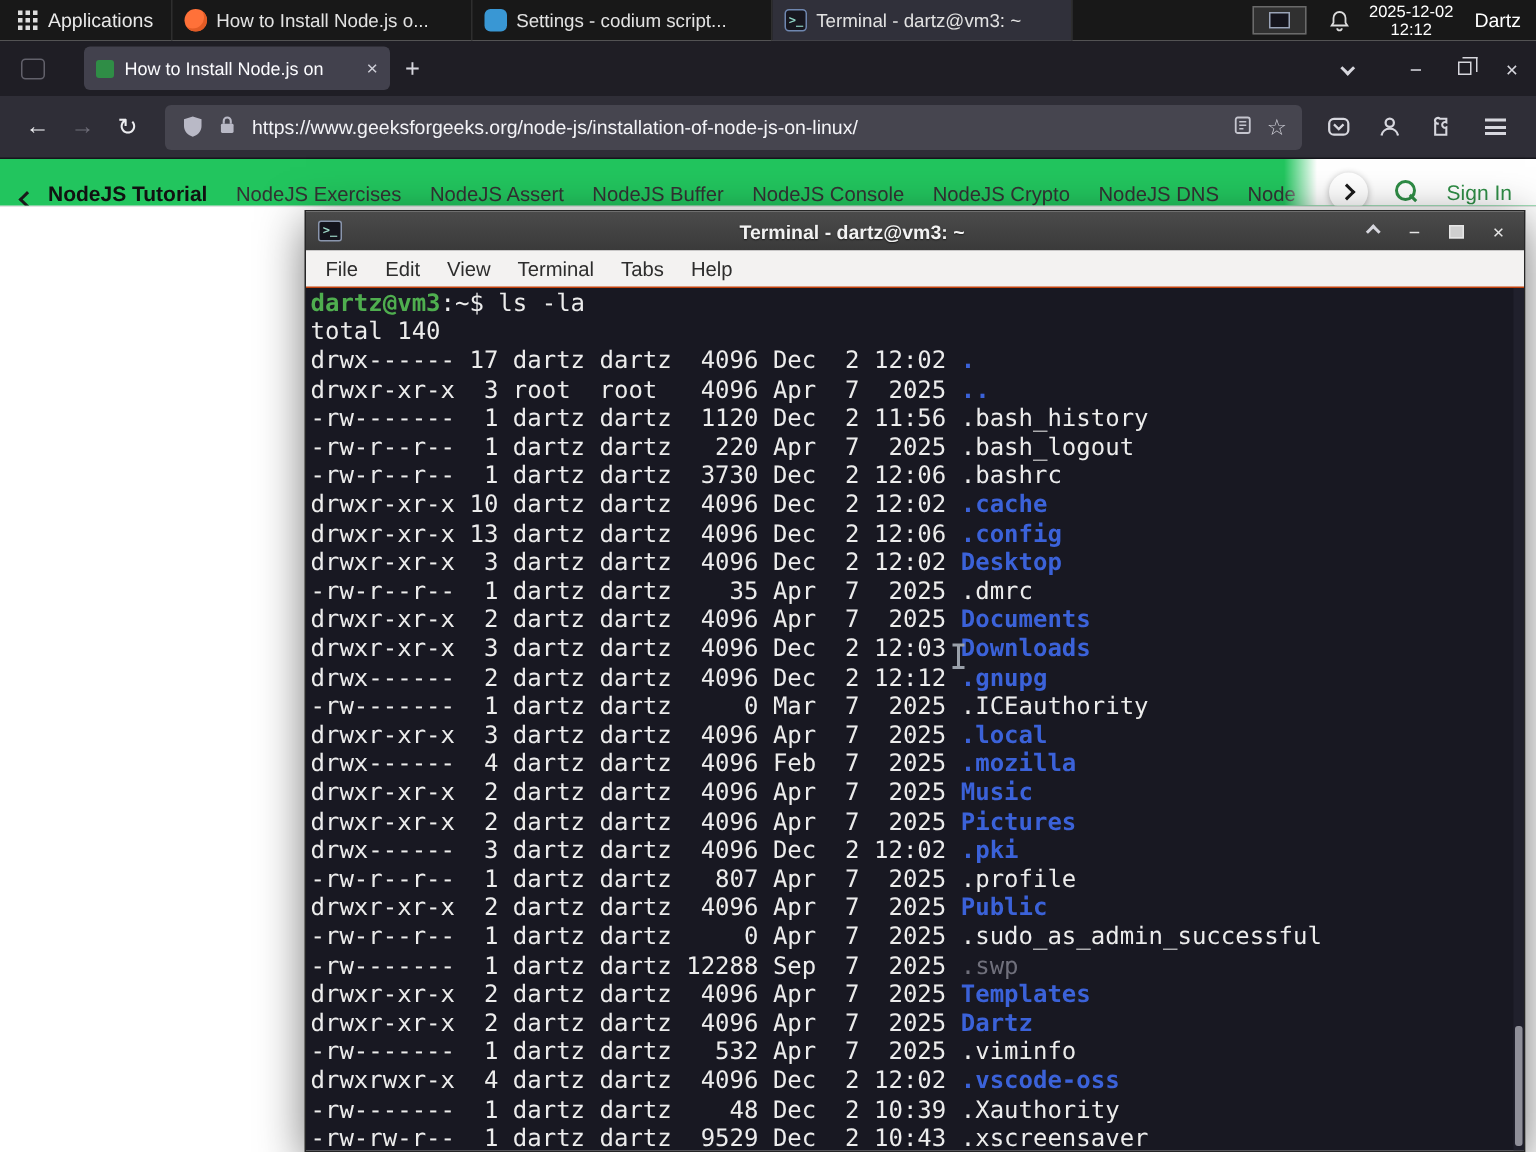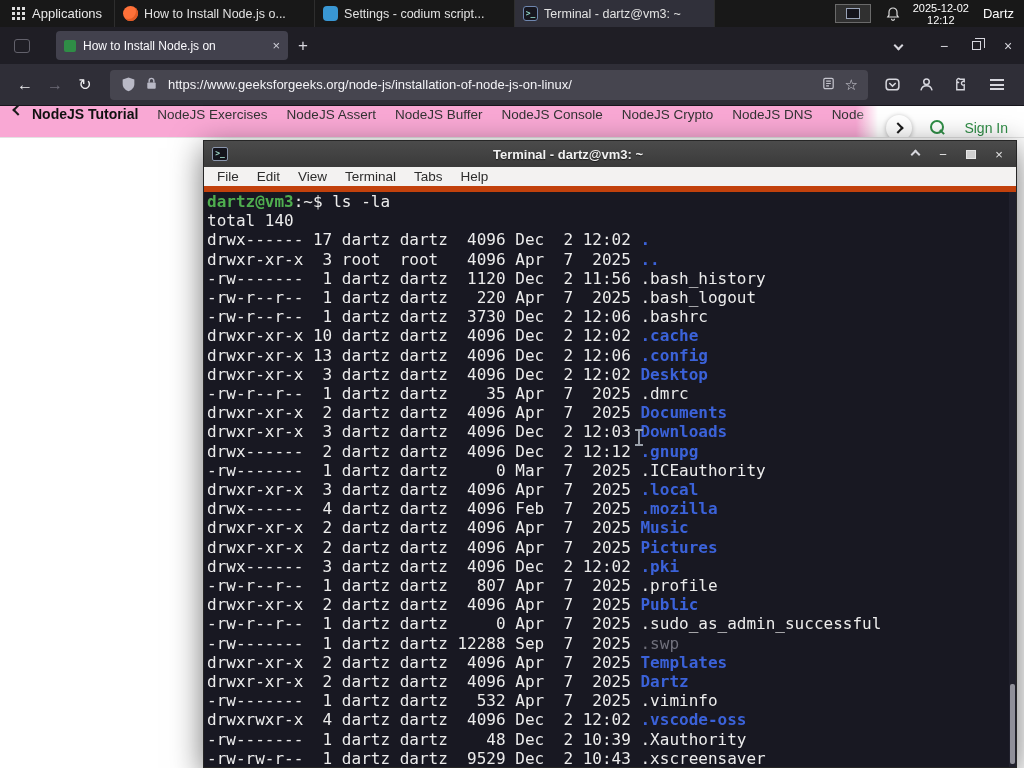--- a/index.html
+++ b/index.html
@@ -27,21 +27,21 @@
          display:flex;align-items:center;justify-content:center;}
   .pager-mini{width:14px;height:11px;background:#14141c;border:1px solid #9aa4b8;}
   .bell{width:16px;height:16px;margin-right:12px;}
   .clock{text-align:center;font-size:11px;line-height:12px;color:#fff;margin-right:14px;}
   .panel-user{font-size:13px;color:#fff;padding-right:10px;}
 
   
   .browser{position:absolute;top:27px;left:0;width:1024px;height:741px;background:#fff;}
   .tabbar{height:37px;background:#1f1e25;display:flex;align-items:center;}
   .ffview{width:16px;height:14px;border:1.5px solid #62616b;border-radius:3px;margin:0 10px 0 14px;}
-  .tab{width:232px;height:29px;background:#42414d;border-radius:4px;display:flex;align-items:center;
+  .tab{width:204px;height:29px;background:#42414d;border-radius:4px;display:flex;align-items:center;
        gap:7px;padding:0 8px;margin-left:16px;position:relative;overflow:hidden;}
   .tab-fav{width:12px;height:12px;border-radius:2px;background:#2f8d46;flex:0 0 auto;}
   .tab-title{font-size:12px;color:#fbfbfe;white-space:nowrap;overflow:hidden;flex:1;position:relative;}
   .tab-title::after{content:"";position:absolute;right:0;top:0;bottom:0;width:18px;
        background:linear-gradient(to right,rgba(66,65,77,0),#42414d);}
   .tab-close{color:#cfcfd8;font-size:13px;line-height:13px;flex:0 0 auto;}
   .newtab{color:#d7d7de;font-size:17px;margin-left:10px;}
   .tab-spacer{flex:1;}
   .chev{display:inline-block;width:7px;height:7px;border-right:2px solid #d7d7de;border-bottom:2px solid #d7d7de;}
   .chev.down{transform:rotate(45deg);}
@@ -58,21 +58,21 @@
   .urlbar{flex:1;height:30px;background:#46454f;border-radius:4px;margin:0 10px;display:flex;
           align-items:center;gap:7px;padding:0 10px;min-width:0;}
   .url-text{font-size:13px;color:#f3f3f7;white-space:nowrap;overflow:hidden;flex:1;}
   .tool-ico{width:17px;height:17px;flex:0 0 auto;}
   .star{color:#d0d0d8;font-size:15px;}
   .hamburger{width:14px;height:11px;border-top:2px solid #d7d7de;border-bottom:2px solid #d7d7de;position:relative;margin:0 4px;}
   .hamburger::before{content:"";position:absolute;top:2.5px;left:0;right:0;height:2px;background:#d7d7de;}
   .right-icos{display:flex;align-items:center;gap:17px;padding:0 6px;}
 
   
-  .gfg-nav{height:32px;background:#f9a8d4;border-bottom:1px solid #e3e3e3;display:flex;align-items:flex-start;
+  .gfg-nav{height:32px;background:#22c55e;border-bottom:1px solid #e3e3e3;display:flex;align-items:flex-end;
            padding:0 14px;position:relative;overflow:hidden;}
   .gchev{width:8px;height:8px;border-right:2.5px solid #1a1a1a;border-bottom:2.5px solid #1a1a1a;flex:0 0 auto;}
   .gchev.left{transform:rotate(135deg);margin-right:10px;}
   .gfg-links{display:flex;gap:19px;align-items:center;overflow:hidden;white-space:nowrap;flex:1;}
   .gfg-link{font-size:13.5px;color:#333;}
   .gfg-link.bold{font-weight:bold;color:#111;font-size:14px;}
   .gfg-right{position:absolute;right:0;top:0;height:100%;display:flex;align-items:center;gap:18px;
              padding:12px 16px 0 30px;background:linear-gradient(to right,rgba(255,255,255,0),#fff 22px);}
   .circle-btn{width:26px;height:26px;border-radius:50%;background:#fff;box-shadow:0 1px 5px rgba(0,0,0,.3);
               display:flex;align-items:center;justify-content:center;}
@@ -90,21 +90,21 @@
            box-shadow:0 8px 30px rgba(0,0,0,.55);border:1px solid #262626;display:flex;flex-direction:column;}
   .t-titlebar{height:26px;background:linear-gradient(#4b4b4b,#3a3a3a);display:flex;align-items:center;
               padding:0 8px;flex:0 0 auto;}
   .t-appicon{width:16px;height:14px;background:#14141c;border:1px solid #8a96ad;border-radius:2px;
              color:#9fd8c8;font:bold 8px/12px "DejaVu Sans Mono",monospace;text-align:center;}
   .t-title{flex:1;text-align:center;color:#f2f2f2;font-size:13px;font-weight:bold;
            text-shadow:0 1px 1px rgba(0,0,0,.6);}
   .t-controls{display:flex;align-items:center;gap:14px;padding-right:2px;}
   .t-ctl{color:#e6e6e6;font-size:13px;display:flex;align-items:center;justify-content:center;width:14px;height:14px;}
   .maxbox{width:10px;height:9px;border:1.5px solid #e6e6e6;background:#cfcfcf;}
-  .t-menubar{height:25px;background:#f3f2f1;border-bottom:6px solid #c2410c;display:flex;align-items:center;
+  .t-menubar{height:25px;background:#f3f2f1;border-bottom:1px solid #c2410c;display:flex;align-items:center;
              padding:0 4px;flex:0 0 auto;}
   .t-menu{font-size:13.5px;color:#2d2d2d;padding:0 9px;}
   .t-body{flex:1;background:#181822;position:relative;overflow:hidden;
           font:16px/19.2px "DejaVu Sans Mono",monospace;padding:0 0 0 3px;}
   .t-line{white-space:pre;}
   .seg-w{color:#ececec;}
   .seg-g{color:#4fae4f;font-weight:bold;}
   .seg-b{color:#3b62d9;font-weight:bold;}
   .seg-x{color:#70707c;}
   .t-scrollbar{position:absolute;right:0;top:0;bottom:0;width:7px;background:#20202c;}

